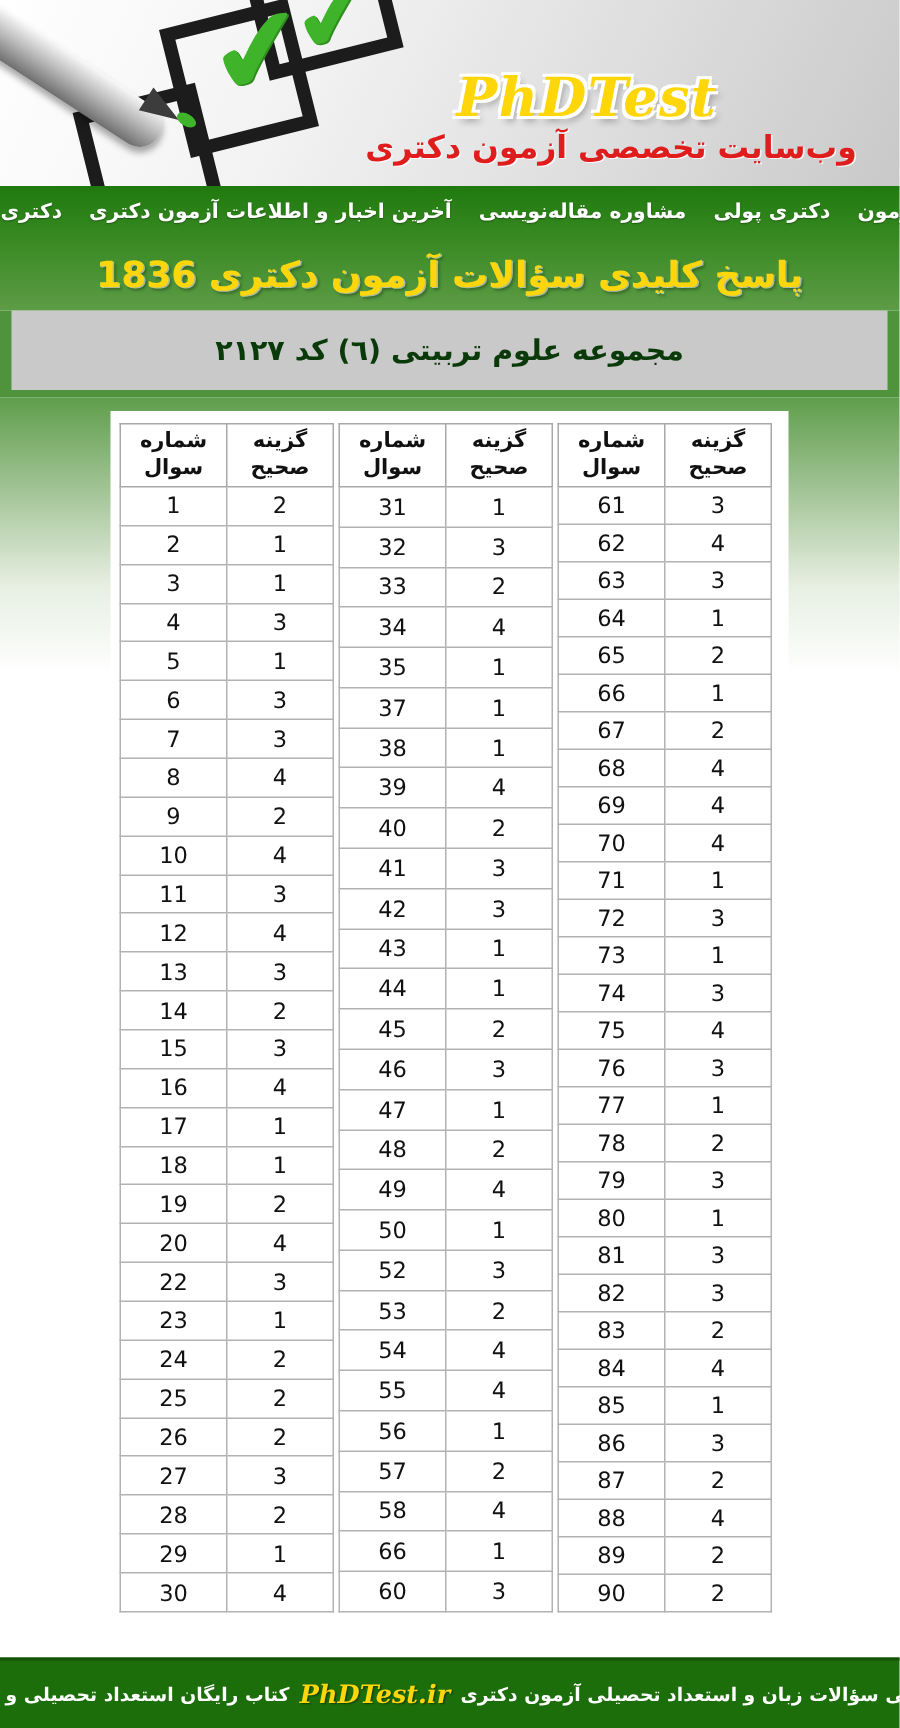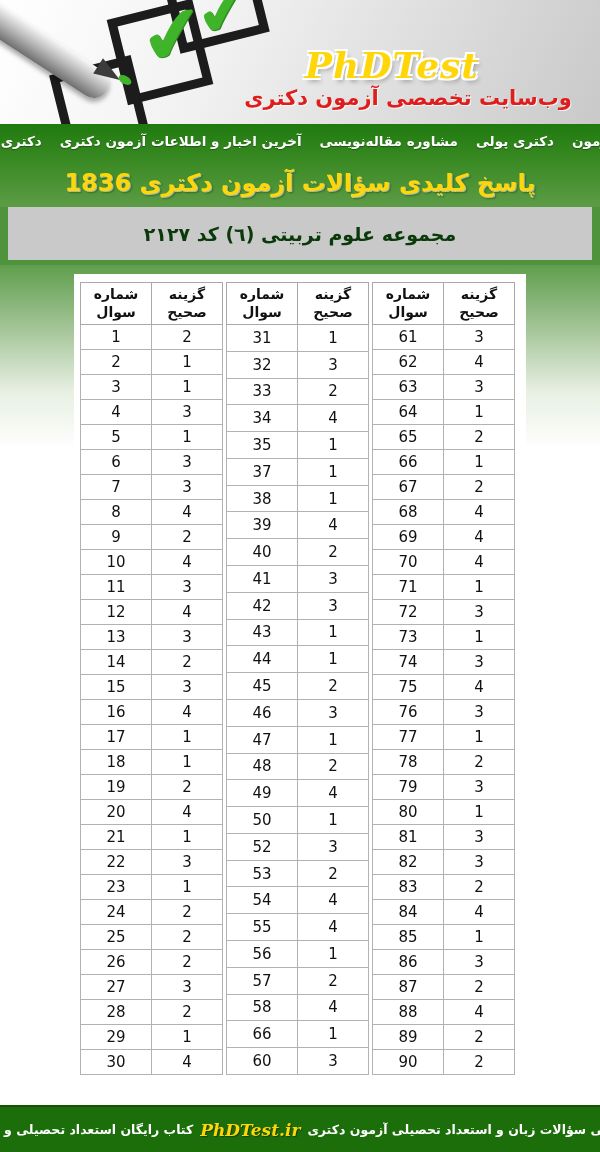--- a/index.html
+++ b/index.html
@@ -237,24 +237,20 @@
           </tr>
           <tr>
             <td>19</td>
             <td>2</td>
           </tr>
           <tr>
             <td>20</td>
             <td>4</td>
           </tr>
           <tr>
-            <td>21</td>
-            <td>1</td>
-          </tr>
-          <tr>
             <td>22</td>
             <td>3</td>
           </tr>
           <tr>
             <td>23</td>
             <td>1</td>
           </tr>
           <tr>
             <td>24</td>
             <td>2</td>

